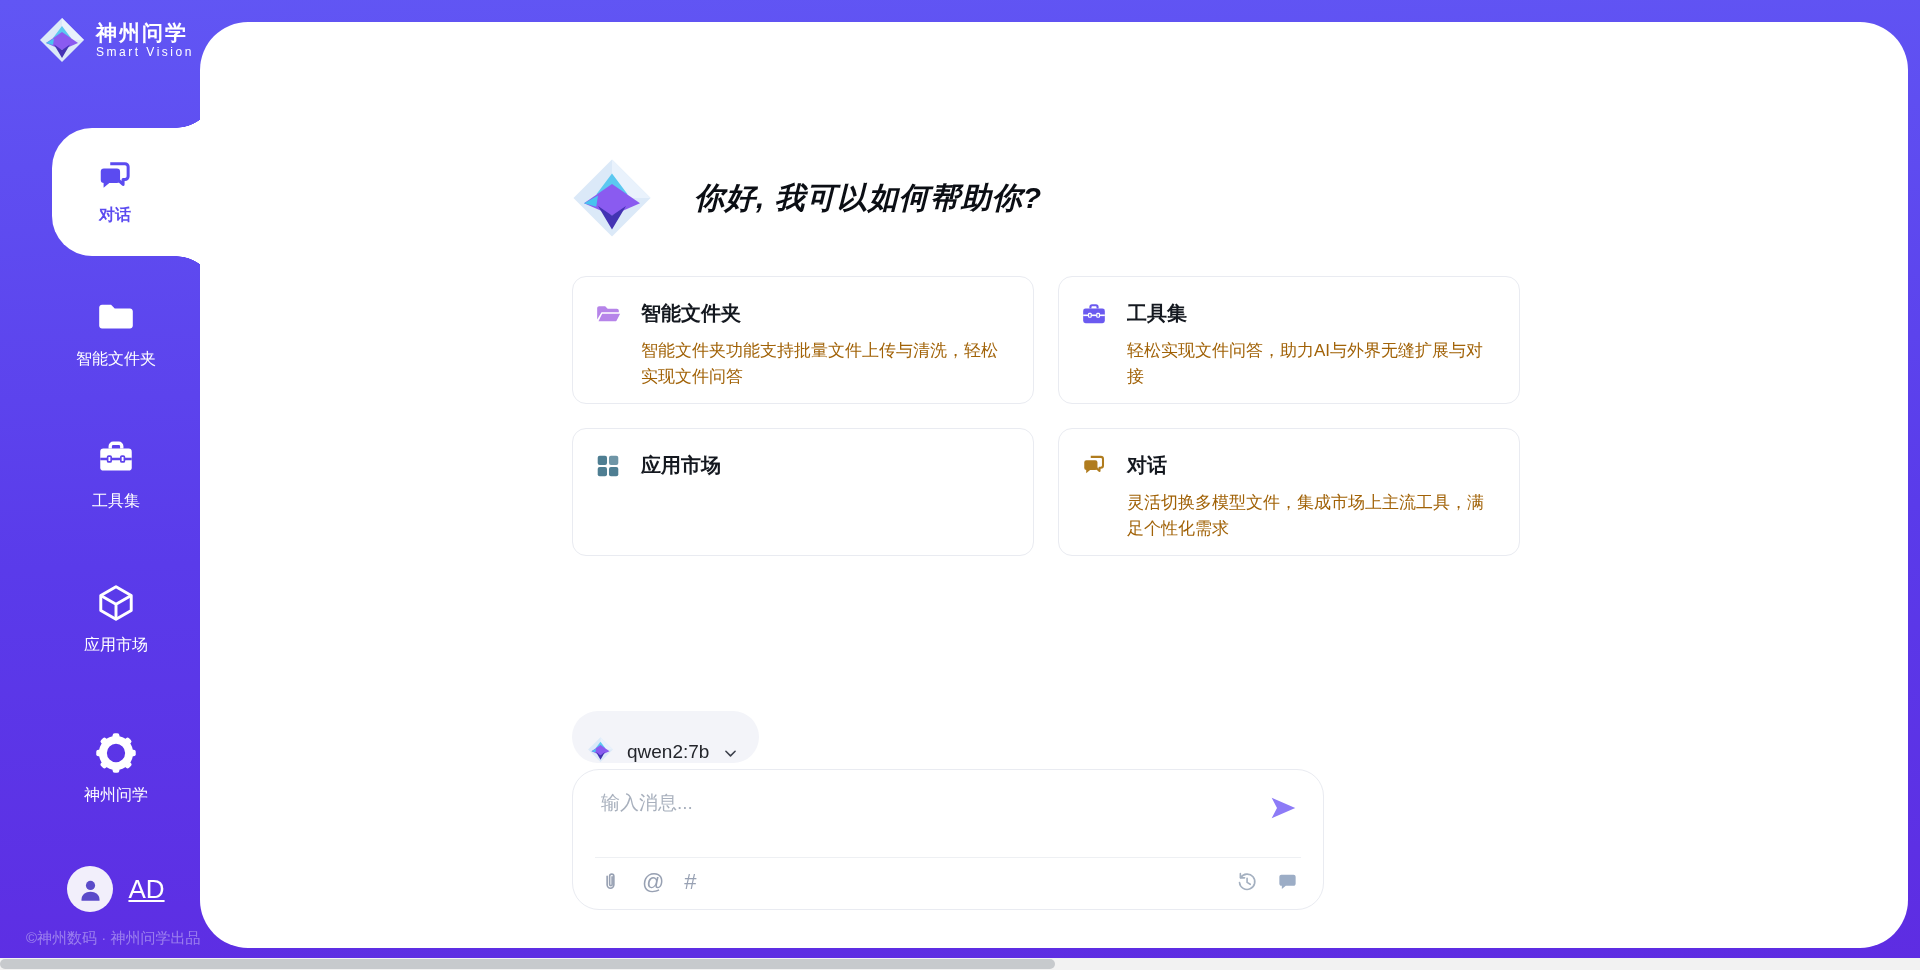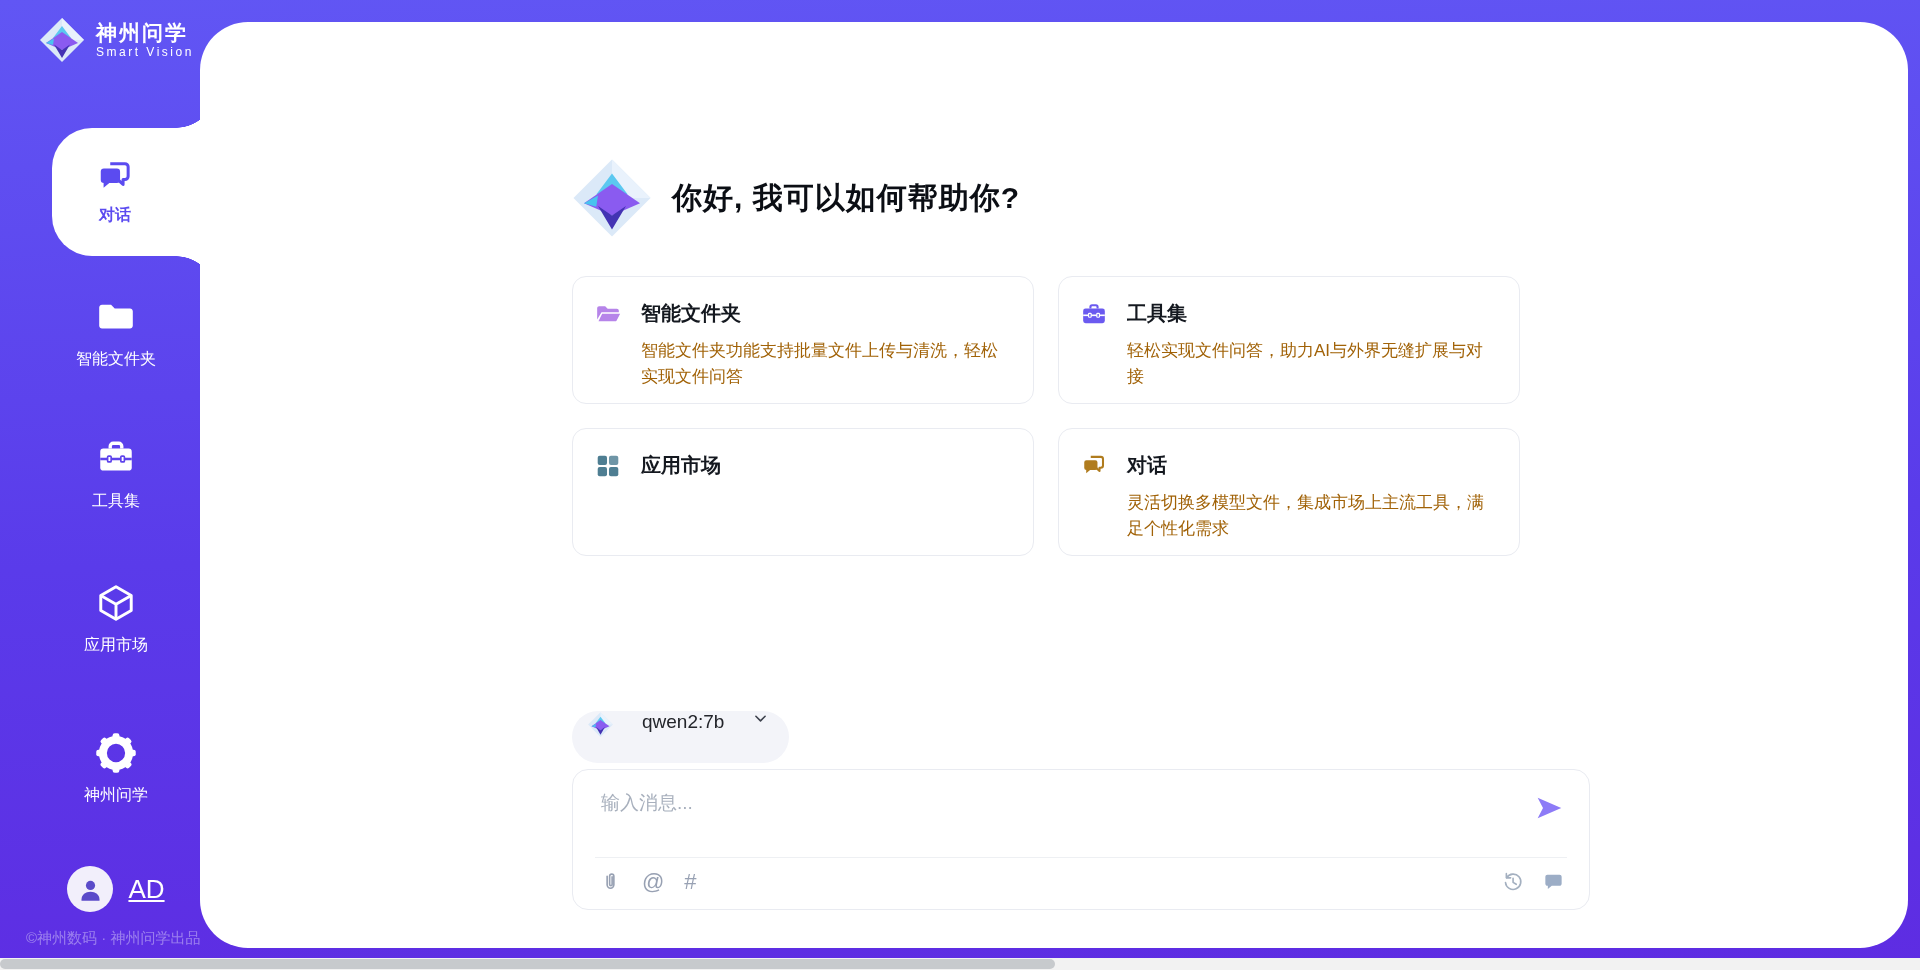--- a/index.html
+++ b/index.html
@@ -35,37 +35,37 @@
   .active-tab .inner{width:100%;height:100%;display:flex;flex-direction:column;align-items:center;justify-content:center;gap:9px;color:#5b4bf0;padding-right:38px;}
   .active-tab svg{width:38px;height:38px;}
   .active-tab .nav-label{font-weight:bold;}
   
   .user-row{position:absolute;left:0;top:866px;width:200px;display:flex;align-items:center;justify-content:center;gap:15px;}
   .avatar{width:46px;height:46px;border-radius:50%;background:#f2effb;display:flex;align-items:center;justify-content:center;}
   .avatar svg{width:27px;height:27px;color:#5b4bc9;}
   .user-name{color:#fff;font-size:26px;text-decoration:underline;}
   .copyright{position:absolute;left:10px;top:929px;width:220px;color:rgba(255,255,255,0.38);font-size:15px;}
   
-  .hero{position:absolute;left:570px;top:156px;display:flex;align-items:center;gap:18px;}
+  .hero{position:absolute;left:570px;top:156px;display:flex;align-items:center;gap:40px;font-style:italic;}
   .hero svg{width:84px;height:84px;}
   .hero-title{font-size:30px;font-weight:bold;color:#0b0e14;letter-spacing:1px;}
   
   .cards{position:absolute;left:572px;top:276px;width:948px;display:grid;grid-template-columns:462px 462px;grid-gap:24px;}
   .card{height:128px;background:#fff;border:1px solid #e9ebf1;border-radius:14px;padding:23px 28px 0 22px;cursor:pointer;}
   .card-head{display:flex;align-items:center;gap:20px;margin-bottom:11px;}
   .card-head svg{width:26px;height:26px;flex:0 0 auto;}
   .card-title{font-size:20px;font-weight:bold;color:#14181f;}
   .card-desc{margin-left:46px;max-width:396px;font-size:17px;line-height:1.55;color:#a16207;}
   
-  .model-pill{position:absolute;left:572px;top:711px;height:52px;border-radius:26px;background:#f3f4f9;display:inline-flex;align-items:flex-start;gap:28px;padding:0 20px 0 15px;cursor:pointer;}
+  .model-pill{position:absolute;left:572px;top:711px;height:52px;border-radius:26px;background:#f3f4f9;display:inline-flex;align-items:flex-end;gap:13px;padding:0 20px 0 15px;cursor:pointer;}
   .model-pill .logo{width:27px;height:27px;}
   .model-name{font-size:19px;color:#23252b;}
   .model-pill .chev{width:17px;height:17px;color:#3c414c;}
   
-  .composer{position:absolute;left:572px;top:769px;width:1018px;height:141px;background:#fff;border:1px solid #e9ebf1;border-radius:16px;}
+  .composer{position:absolute;left:572px;top:769px;width:752px;height:141px;background:#fff;border:1px solid #e9ebf1;border-radius:27px;}
   .composer textarea{position:absolute;left:28px;top:20px;width:840px;height:58px;border:none;outline:none;resize:none;font-family:inherit;font-size:19px;color:#303540;background:transparent;}
   .composer textarea::placeholder{color:#a8b0bd;}
   .send-btn{position:absolute;right:24px;top:22px;width:32px;height:32px;color:#8d7bf7;cursor:pointer;}
   .send-btn svg{width:32px;height:32px;}
   .comp-divider{position:absolute;left:22px;right:22px;top:87px;height:1px;background:#eef0f3;}
   .comp-footer{position:absolute;left:26px;right:24px;top:100px;display:flex;align-items:center;}
   .comp-footer .left{display:flex;align-items:center;gap:20px;color:#98a1b3;}
   .comp-footer .right{margin-left:auto;display:flex;align-items:center;gap:18px;color:#a4b0c0;}
   .comp-footer svg{width:23px;height:23px;cursor:pointer;}
   .glyph-btn{font-size:22px;line-height:23px;cursor:pointer;}

